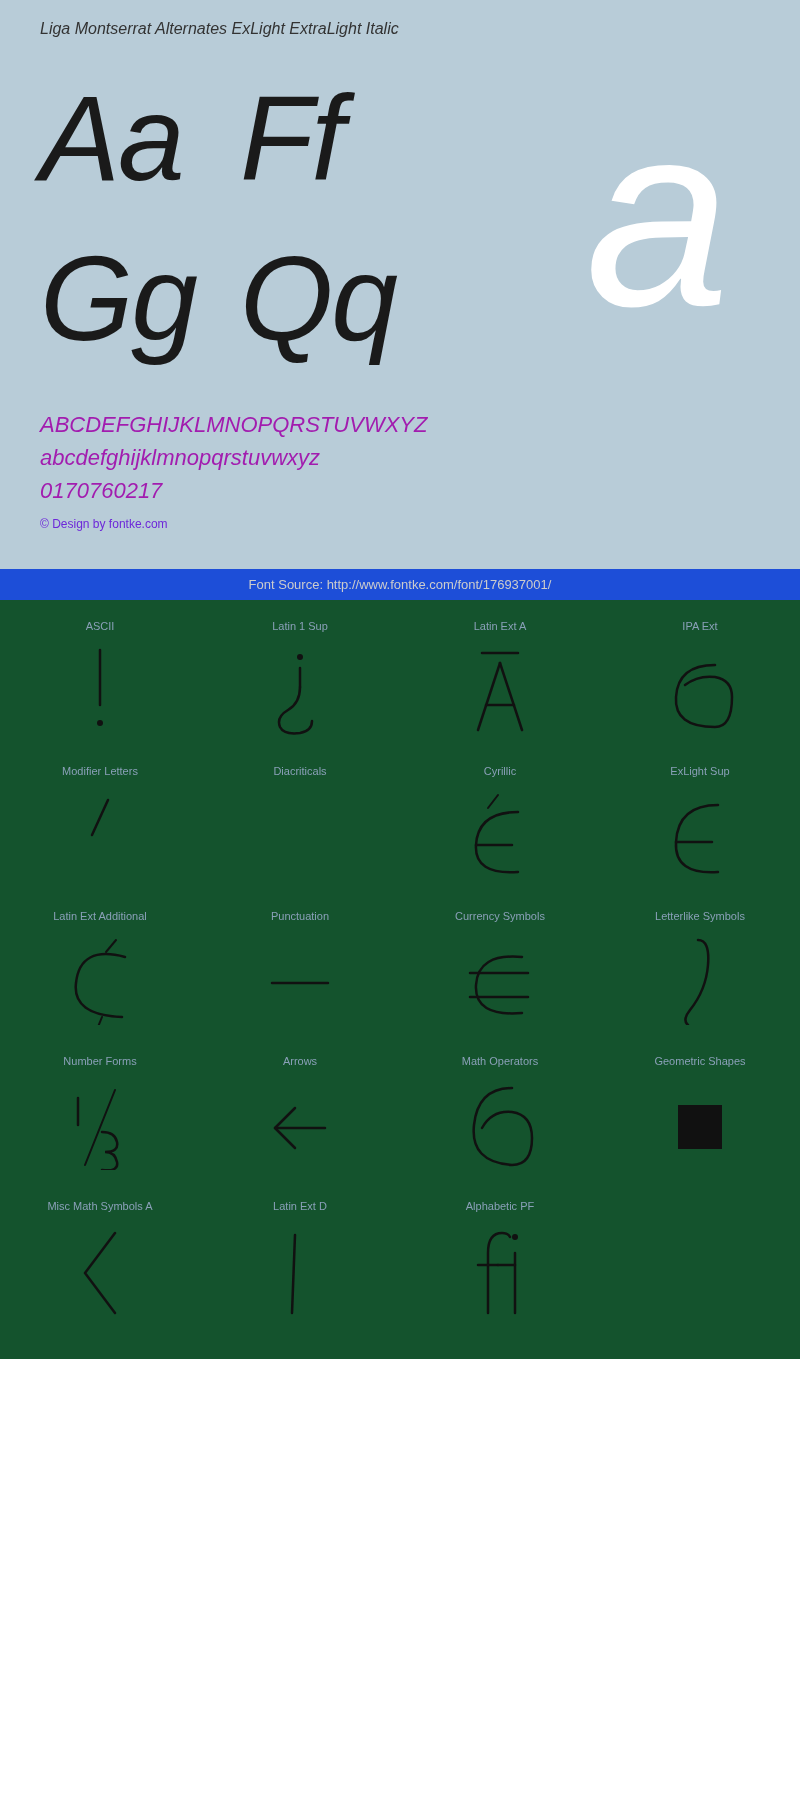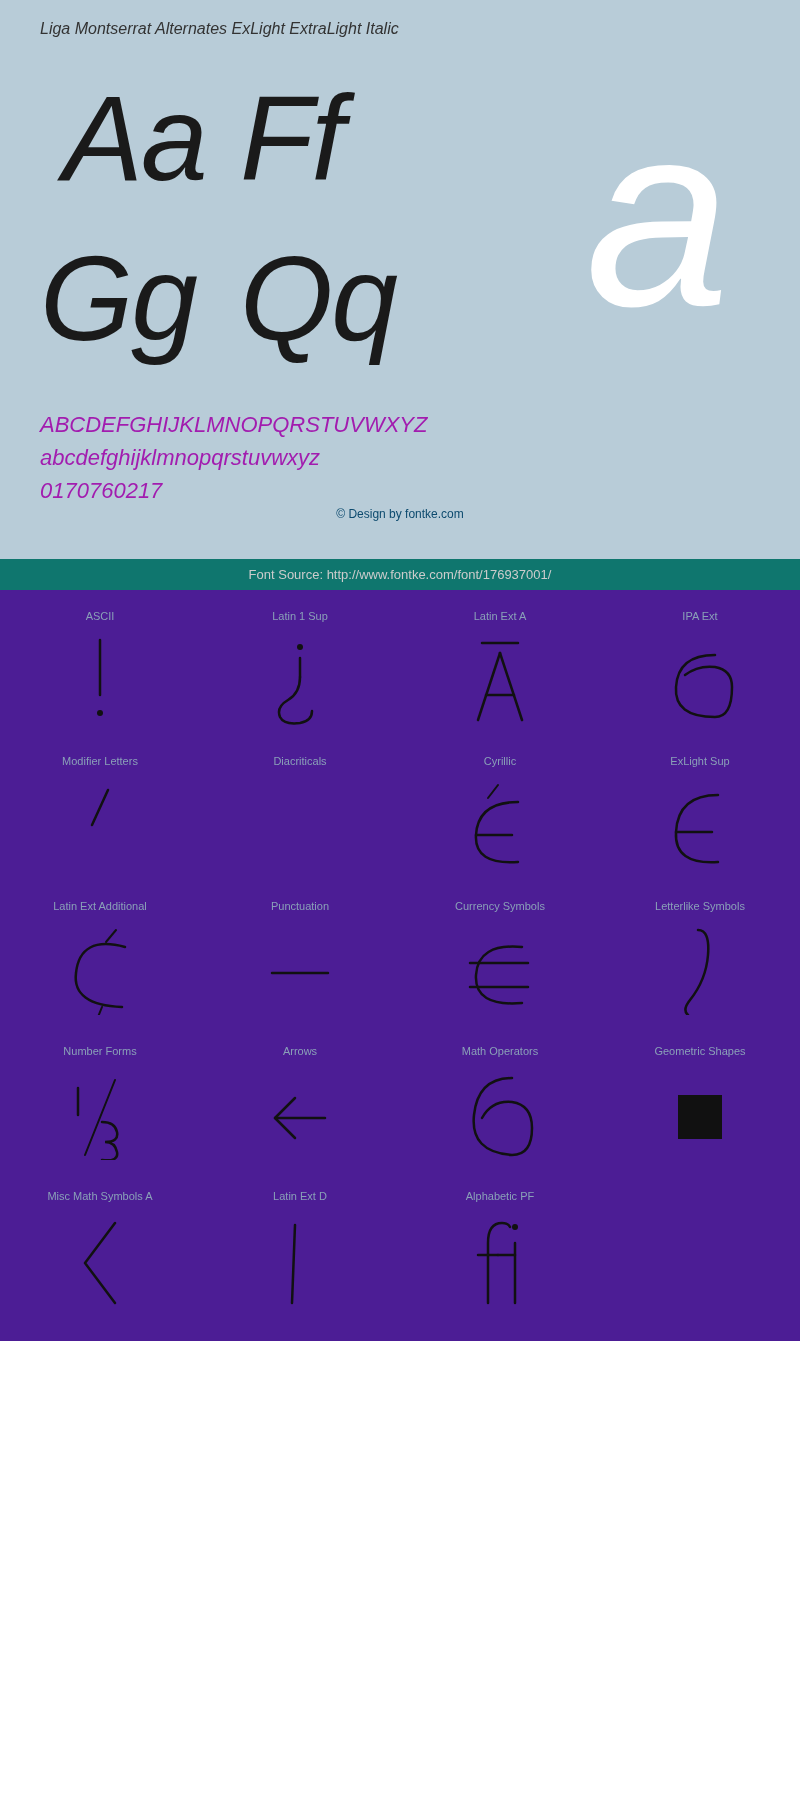--- a/index.html
+++ b/index.html
@@ -44,37 +44,37 @@
 
     .alphabet-text {
       font-size: 22px;
       font-style: italic;
       font-weight: 300;
       color: #a21caf;
       line-height: 1.5;
     }
 
     .copyright {
-      text-align: center;
+      text-align: left;
       font-size: 12px;
-      color: #0c4a6e;
-      margin-top: 0;
+      color: #6d28d9;
+      margin-top: 10px;
     }
 
     .font-source-bar {
-      background: #0f766e;
+      background: #1d4ed8;
       color: #ccc;
       text-align: center;
       padding: 8px;
       font-size: 13px;
     }
 
     .glyphs-section {
-      background: #4c1d95;
-      padding: 10px 0 16px 0;
+      background: #14532d;
+      padding: 10px 0 24px 0;
     }
 
     .glyphs-grid {
       display: grid;
       grid-template-columns: repeat(4, 1fr);
     }
 
     .glyph-cell {
       display: flex;
       flex-direction: column;
@@ -111,21 +111,21 @@
 <body>
 
 <div class="top-section">
   <div class="font-title">Liga Montserrat Alternates ExLight ExtraLight Italic</div>
 
   <div style="position: relative; height: 320px;">
 
     <div class="letter-large-white">a</div>
 
     <div style="display: grid; grid-template-columns: 200px 200px; grid-template-rows: 1fr 1fr; height: 100%;">
-      <div style="display:flex; align-items:center;margin-left:23px;">
+      <div style="display:flex; align-items:center;">
         <span class="letter-large">Aa</span>
       </div>
       <div style="display:flex; align-items:center;">
         <span class="letter-large">Ff</span>
       </div>
       <div style="display:flex; align-items:center;">
         <span class="letter-large">Gg</span>
       </div>
       <div style="display:flex; align-items:center;">
         <span class="letter-large">Qq</span>

